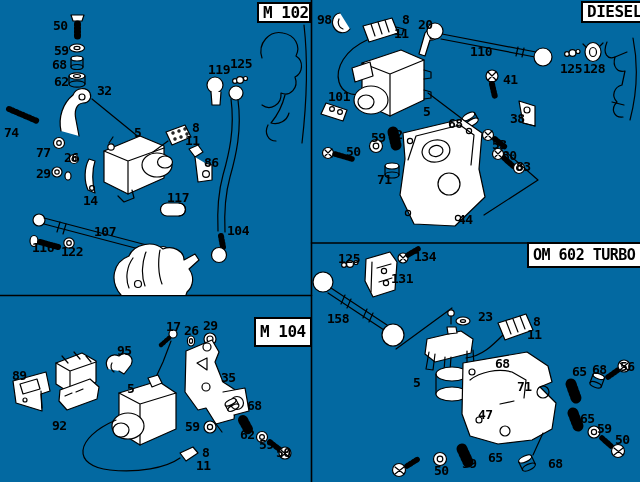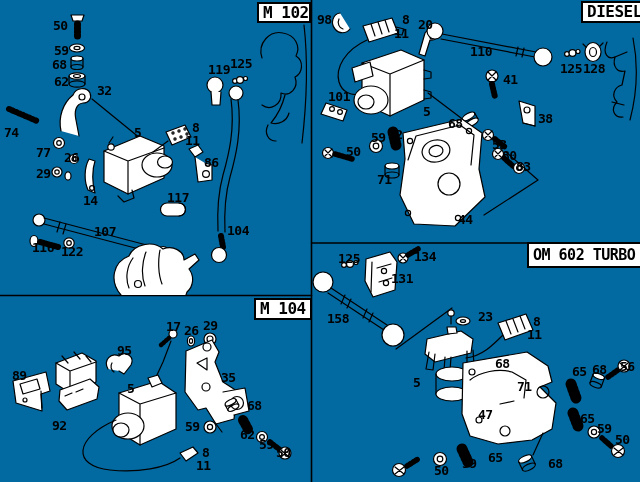--- a/index.html
+++ b/index.html
@@ -419,21 +419,21 @@
             <path d="M520,458.5v9M534,458.5v9"></path>
             <ellipse cx="527" cy="467.5" rx="7" ry="3"></ellipse>
         </g>
         <polyline points="533,455 543,433"></polyline>
       </g>
     </g>
   </svg>
 
   <div class="tbox" style="left:257px;top:2px;width:54px;height:21px">M 102</div>
   <div class="tbox" style="left:581px;top:1px;width:64px;height:22px">DIESEL</div>
-  <div class="tbox" style="left:254px;top:298px;width:58px;height:22px">M 104</div>
+  <div class="tbox" style="left:254px;top:317px;width:58px;height:30px">M 104</div>
   <div class="tbox small" style="left:527px;top:242px;width:120px;height:26px">OM 602 TURBO</div>
 
   <span class="L" style="left:53px;top:19px">50</span>
   <span class="L" style="left:54px;top:44px">59</span>
   <span class="L" style="left:52px;top:58px">68</span>
   <span class="L" style="left:54px;top:75px">62</span>
   <span class="L" style="left:97px;top:84px">32</span>
   <span class="L" style="left:4px;top:126px">74</span>
   <span class="L" style="left:36px;top:146px">77</span>
   <span class="L" style="left:64px;top:151px">26</span>
@@ -455,21 +455,21 @@
   <span class="L" style="left:402px;top:13px">8</span>
   <span class="L" style="left:394px;top:27px">11</span>
   <span class="L" style="left:418px;top:18px">20</span>
   <span class="L" style="left:470px;top:45px">110</span>
   <span class="L" style="left:560px;top:62px">125</span>
   <span class="L" style="left:583px;top:62px">128</span>
   <span class="L" style="left:503px;top:73px">41</span>
   <span class="L" style="left:328px;top:90px">101</span>
   <span class="L" style="left:423px;top:105px">5</span>
   <span class="L" style="left:448px;top:117px">68</span>
-  <span class="L" style="left:538px;top:112px">38</span>
+  <span class="L" style="left:510px;top:112px">38</span>
   <span class="L" style="left:371px;top:131px">59</span>
   <span class="L" style="left:388px;top:128px">62</span>
   <span class="L" style="left:346px;top:145px">50</span>
   <span class="L" style="left:377px;top:173px">71</span>
   <span class="L" style="left:492px;top:138px">53</span>
   <span class="L" style="left:502px;top:149px">80</span>
   <span class="L" style="left:516px;top:160px">83</span>
   <span class="L" style="left:458px;top:213px">44</span>
 
   <span class="L" style="left:166px;top:320px">17</span>

